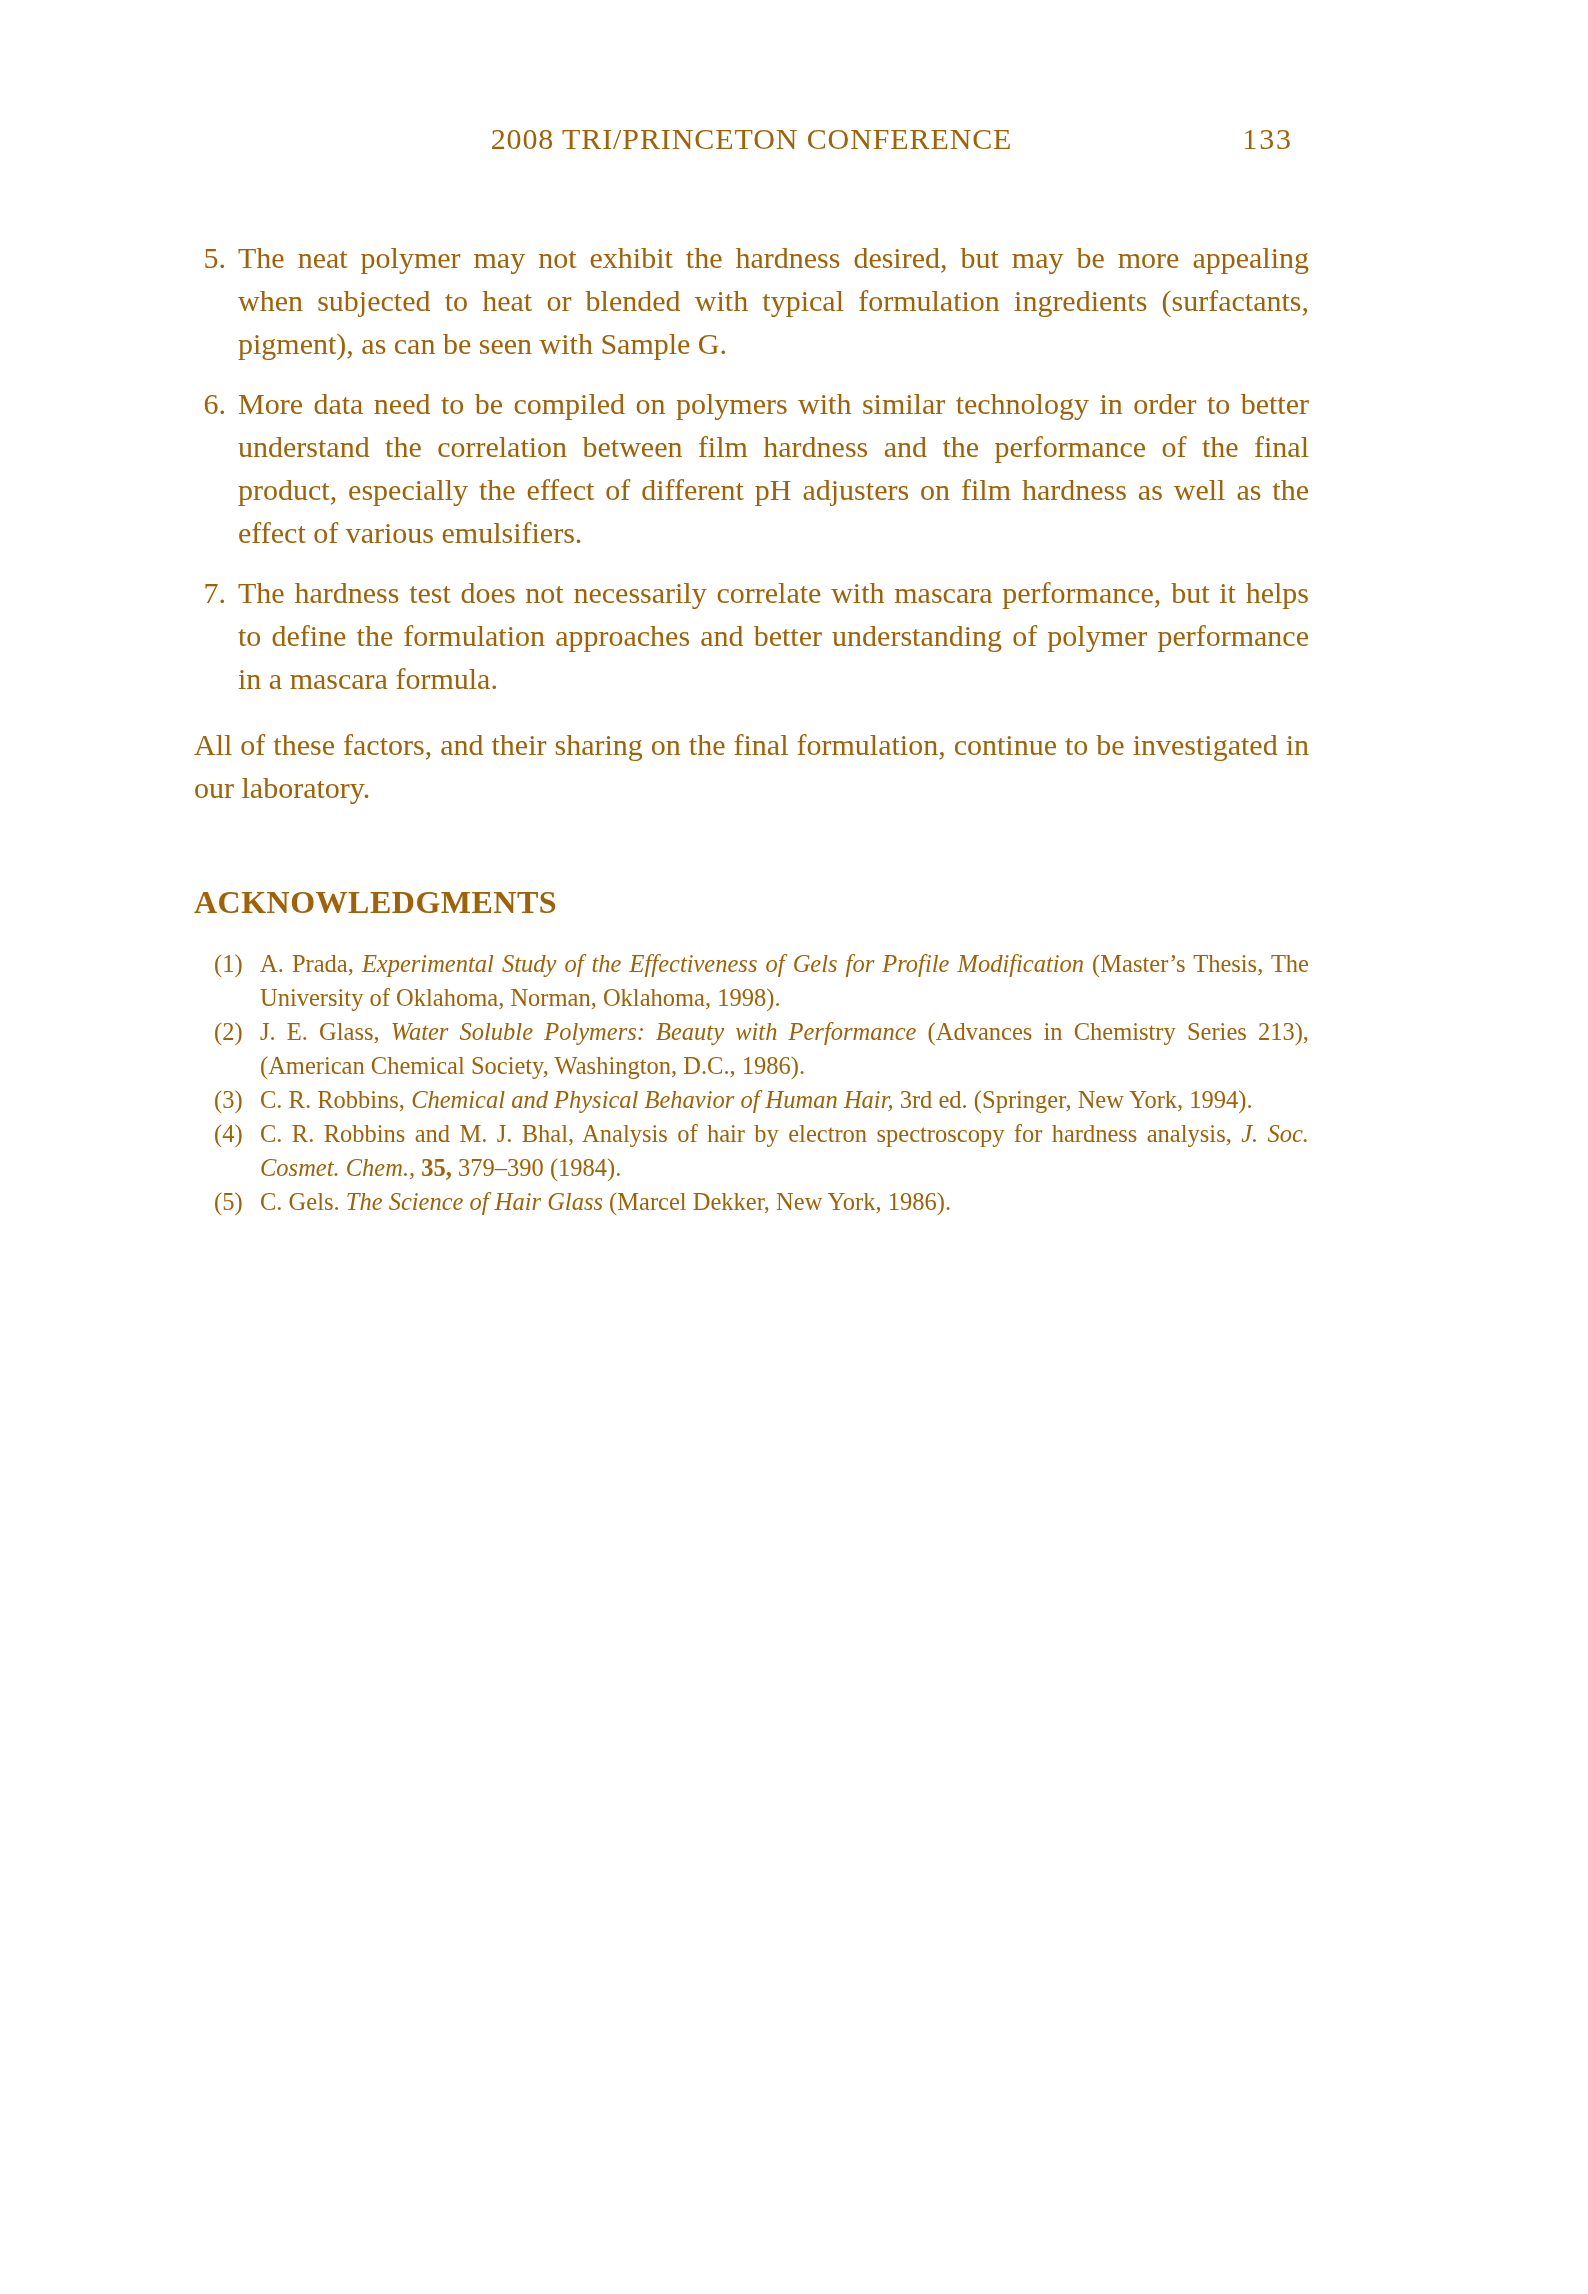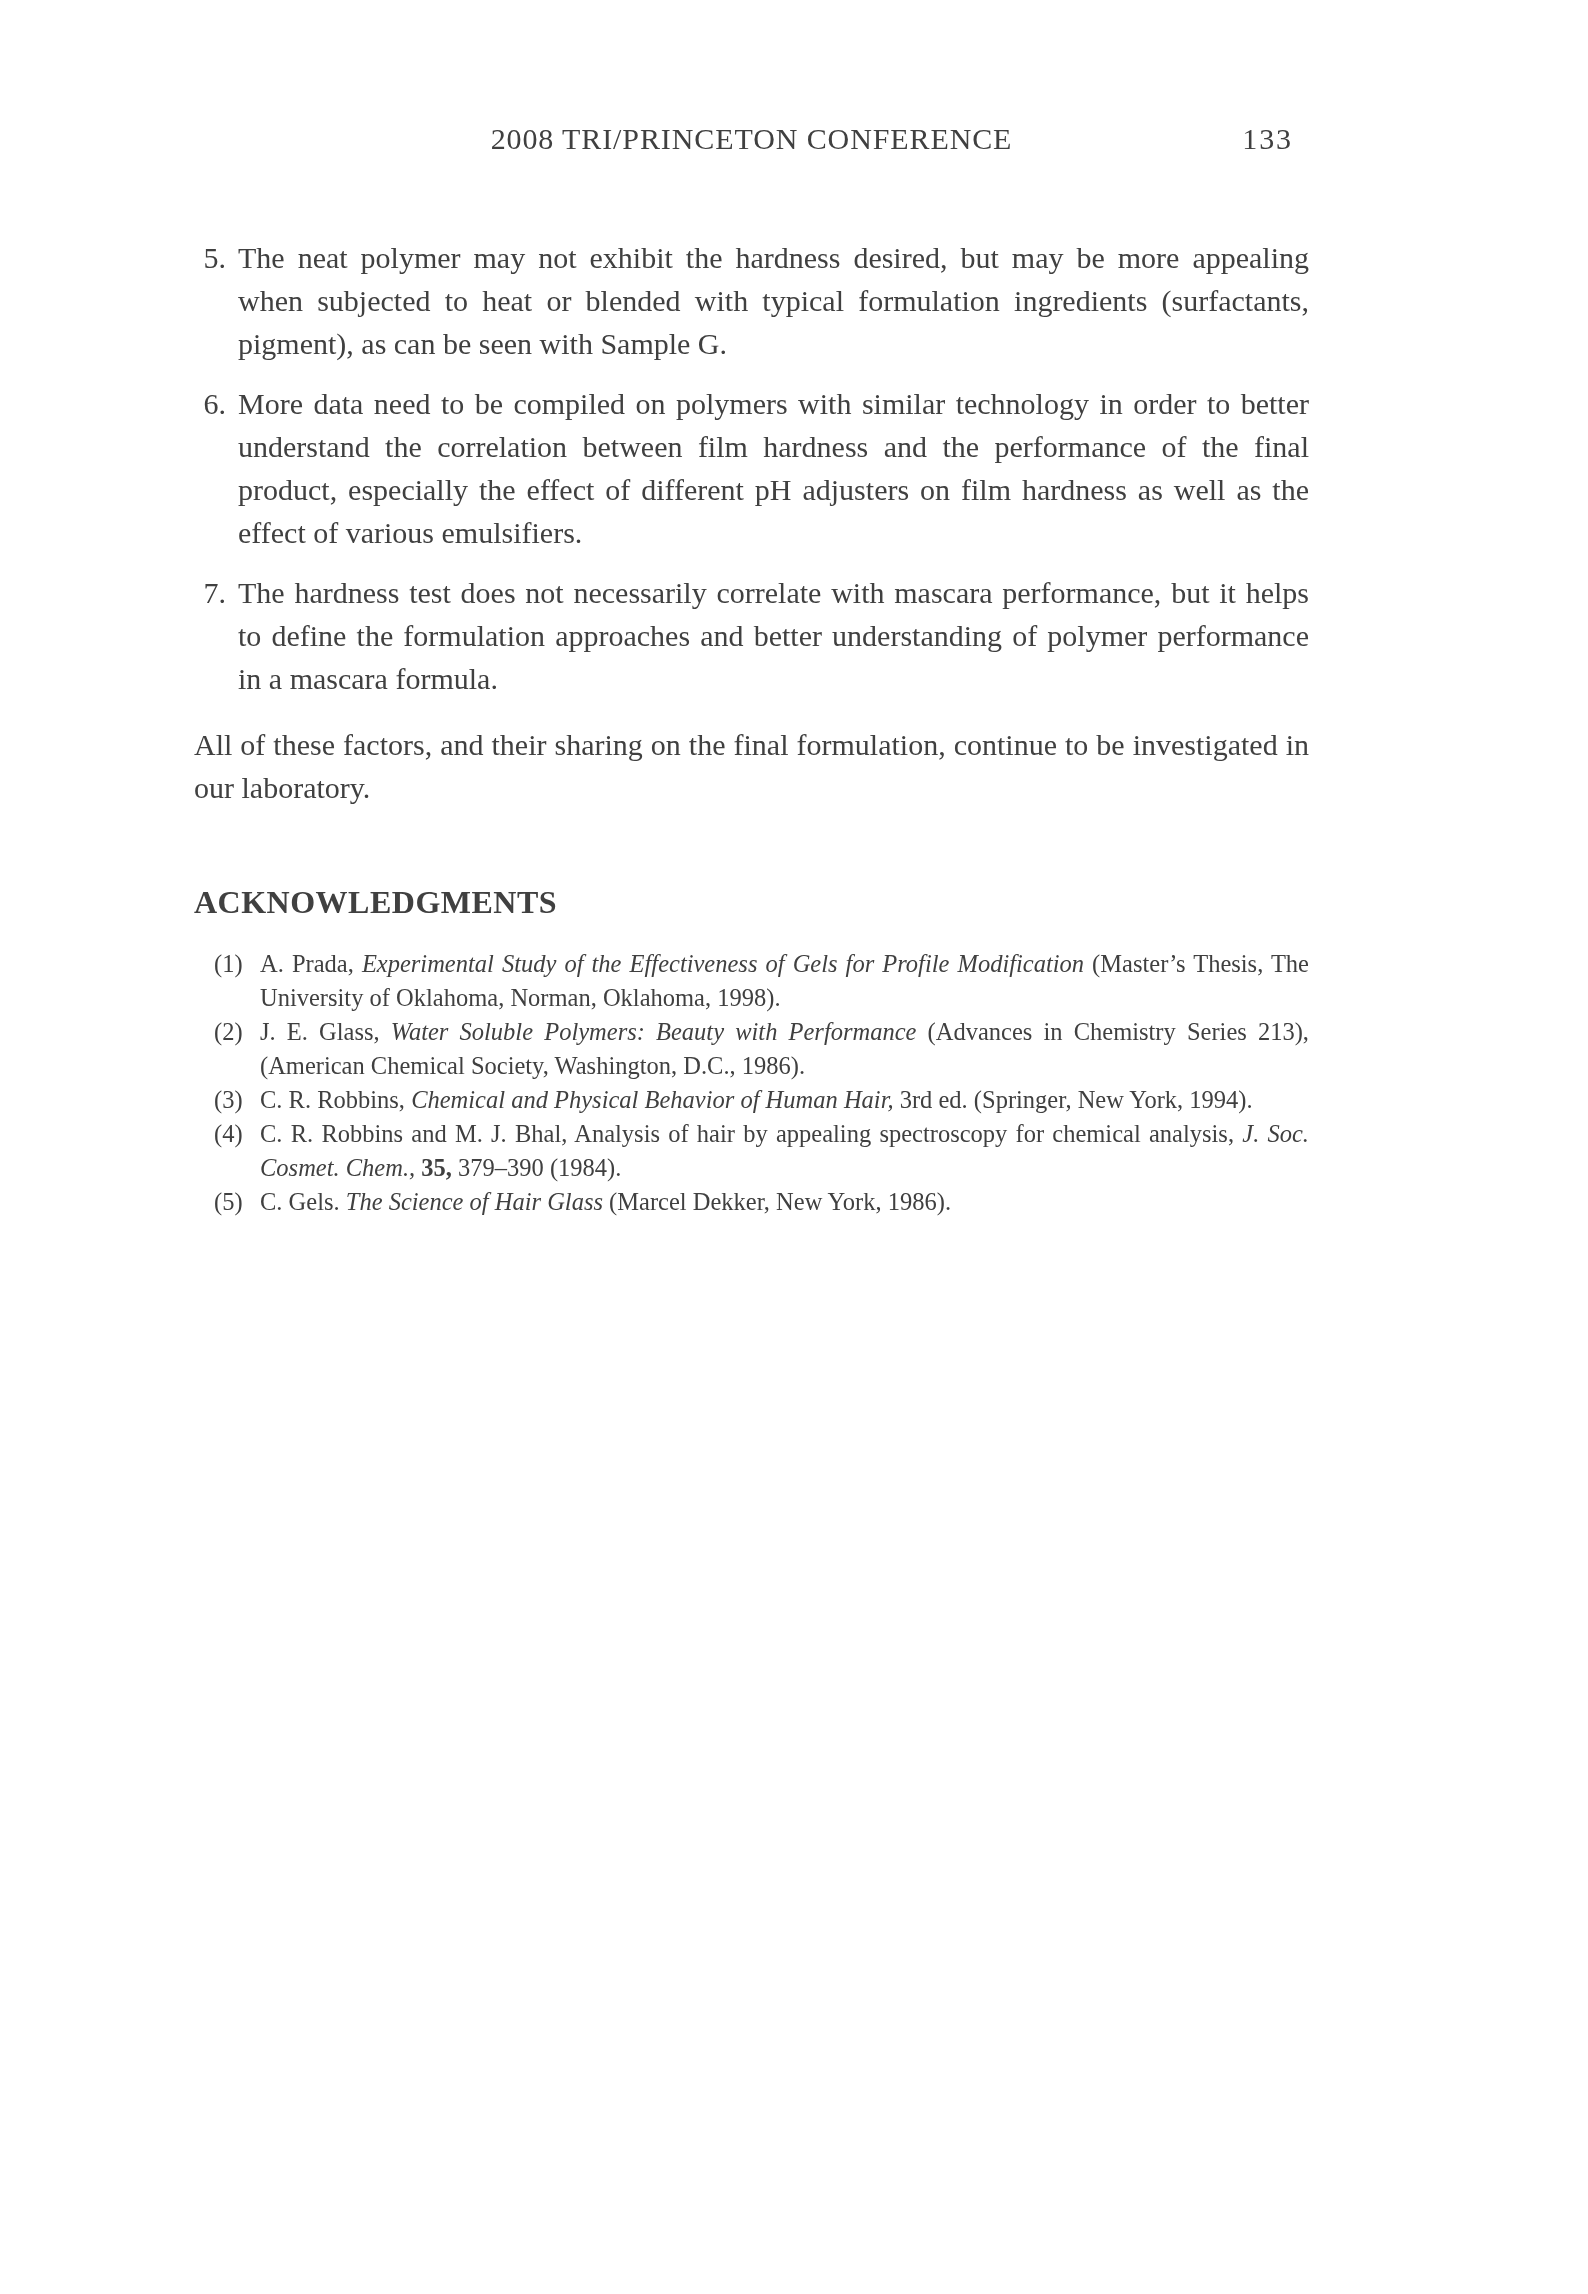--- a/index.html
+++ b/index.html
@@ -5,21 +5,21 @@
   html, body {
     margin: 0;
     padding: 0;
     background: #ffffff;
   }
   .page {
     position: relative;
     width: 1480px;
     height: 2295px;
     background: #ffffff;
-    color: #404040;
+    color: #a16207;
     font-family: "Liberation Serif", "DejaVu Serif", serif;
     overflow: hidden;
     box-sizing: border-box;
   }
   .content {
     padding: 121px 171px 0 194px;
   }
   
   .doc-header {
     position: relative;
@@ -135,21 +135,21 @@
       <div class="ref">
         <div class="ref-num">(2)</div>
         <div class="ref-text"><span>J. E. Glass, </span><span class="it">Water Soluble Polymers: Beauty with Performance</span><span> (Advances in Chemistry Series 213), (American Chemical Society, Washington, D.C., 1986).</span></div>
       </div>
       <div class="ref">
         <div class="ref-num">(3)</div>
         <div class="ref-text"><span>C. R. Robbins, </span><span class="it">Chemical and Physical Behavior of Human Hair,</span><span> 3rd ed. (Springer, New York, 1994).</span></div>
       </div>
       <div class="ref">
         <div class="ref-num">(4)</div>
-        <div class="ref-text"><span>C. R. Robbins and M. J. Bhal, Analysis of hair by appealing spectroscopy for chemical analysis, </span><span class="it">J. Soc. Cosmet. Chem., </span><span class="bd">35, </span><span>379–390 (1984).</span></div>
+        <div class="ref-text"><span>C. R. Robbins and M. J. Bhal, Analysis of hair by electron spectroscopy for hardness analysis, </span><span class="it">J. Soc. Cosmet. Chem., </span><span class="bd">35, </span><span>379–390 (1984).</span></div>
       </div>
       <div class="ref">
         <div class="ref-num">(5)</div>
         <div class="ref-text"><span>C. Gels. </span><span class="it">The Science of Hair Glass</span><span> (Marcel Dekker, New York, 1986).</span></div>
       </div>
     </div>
 
   </div>
 </div>
 

